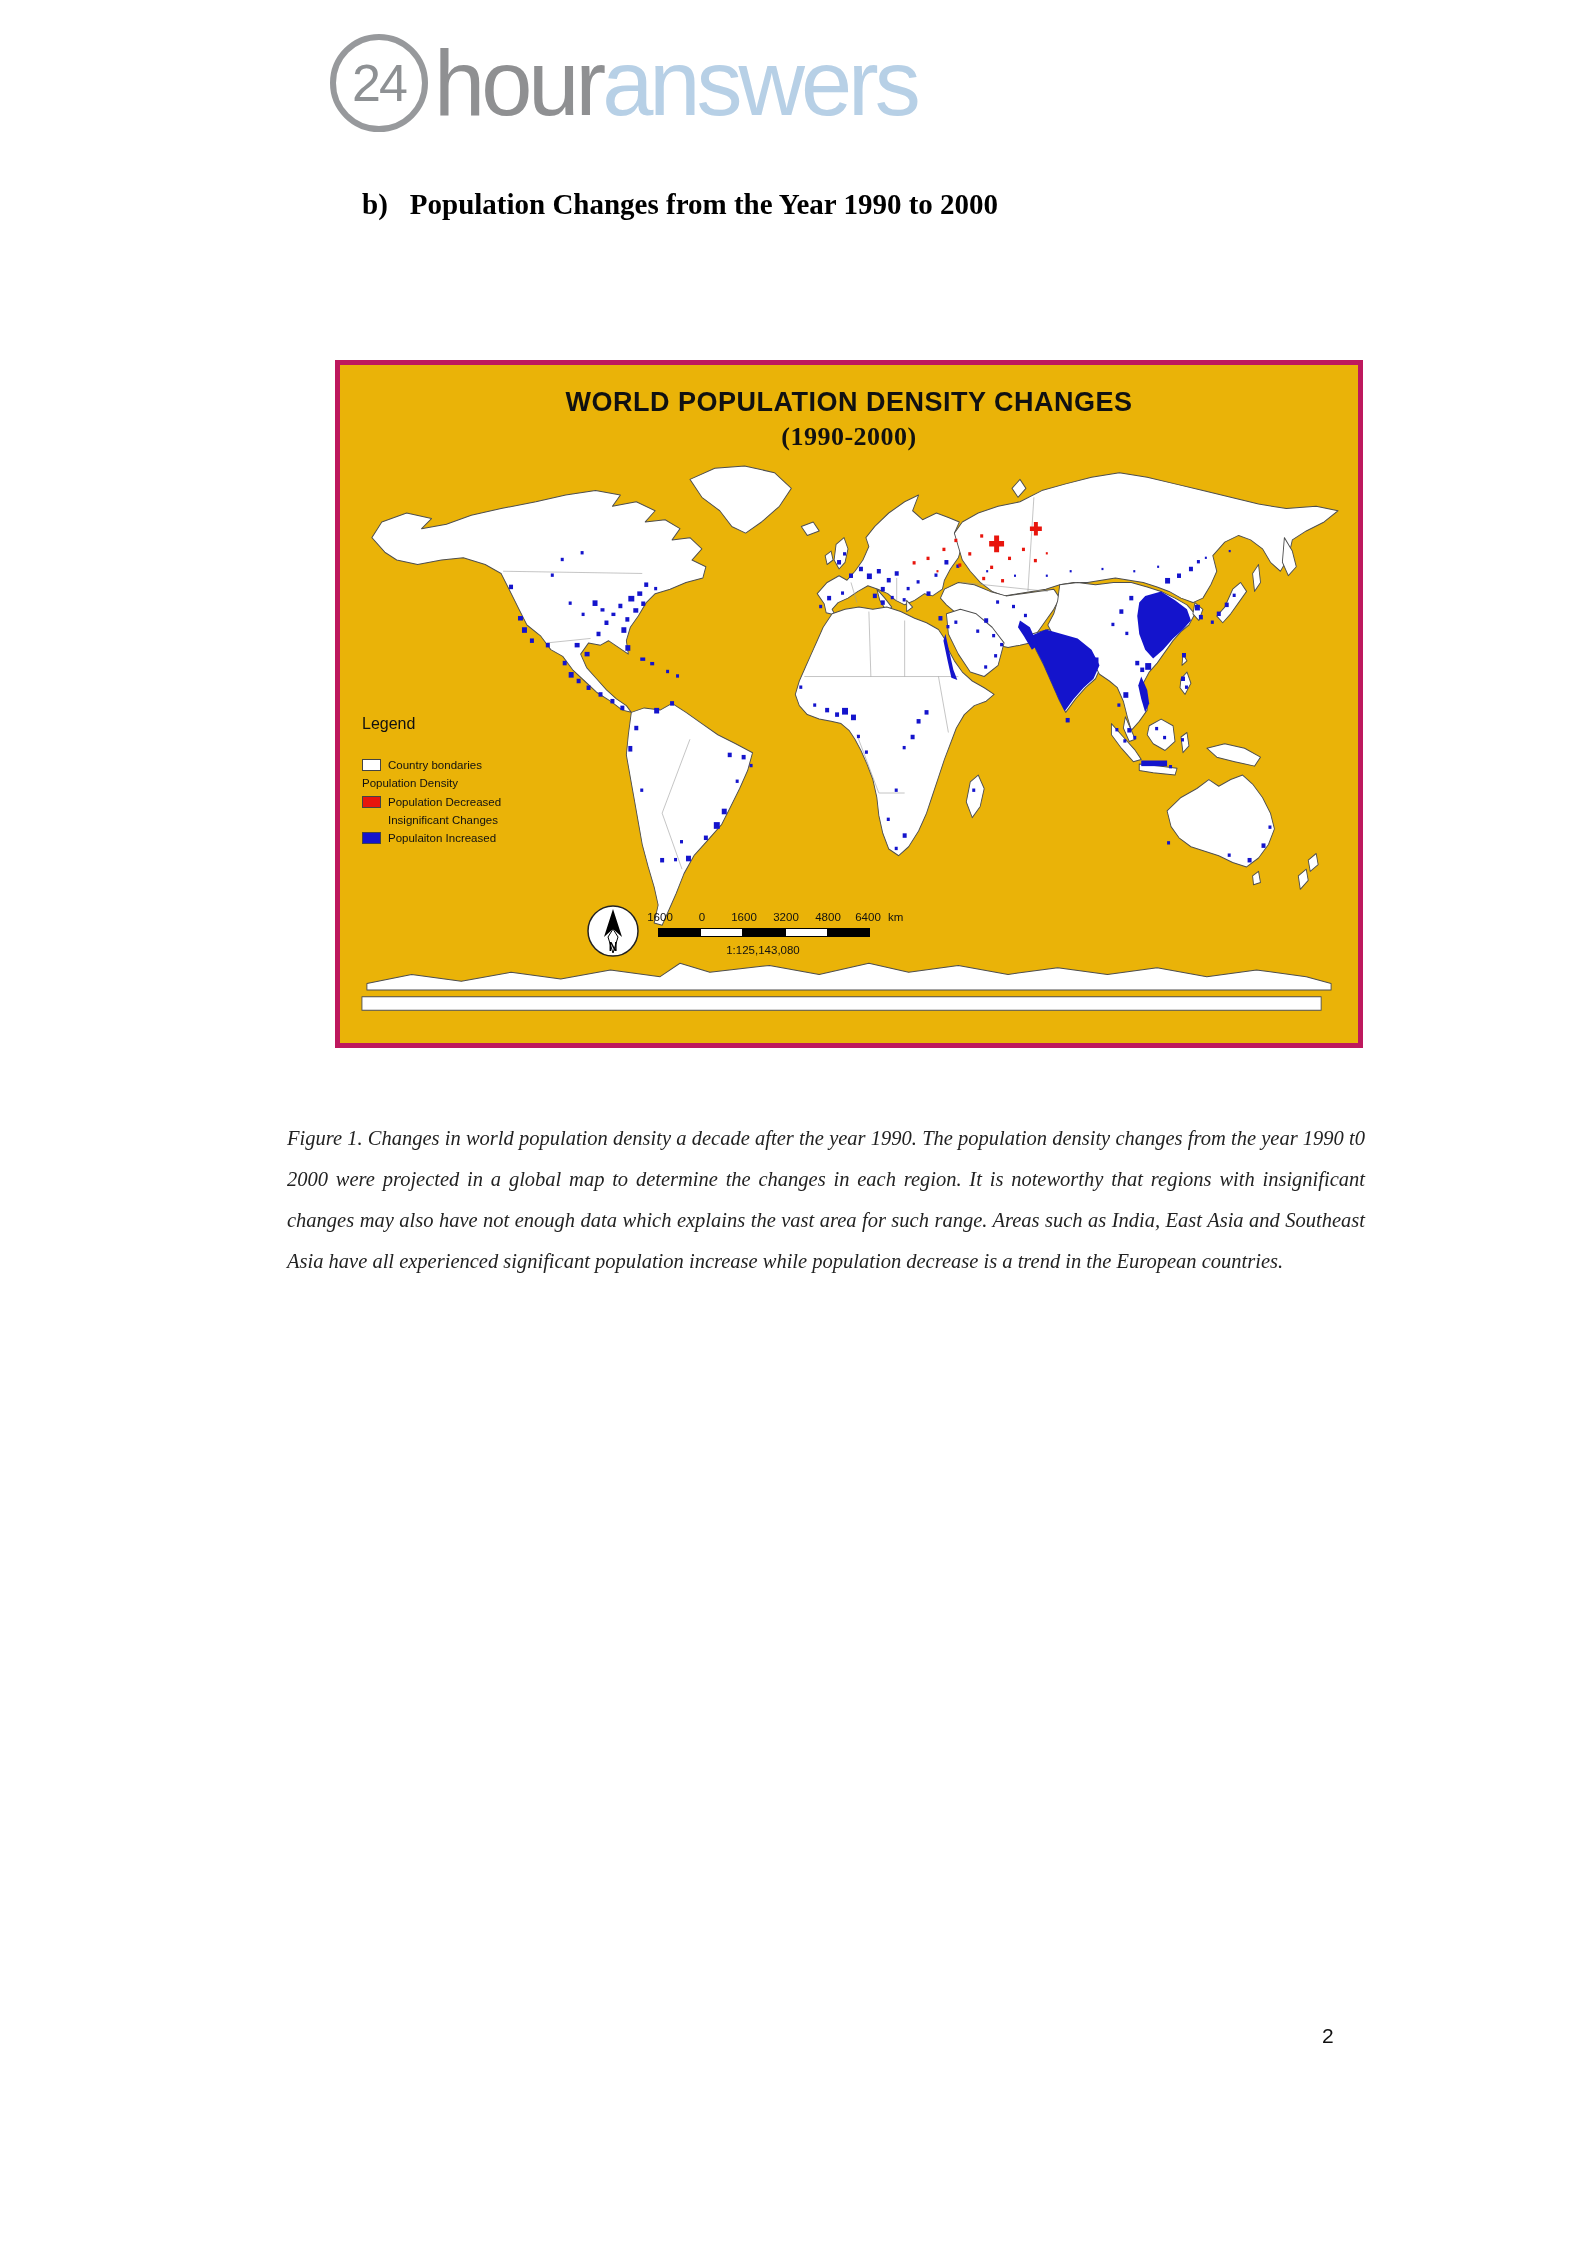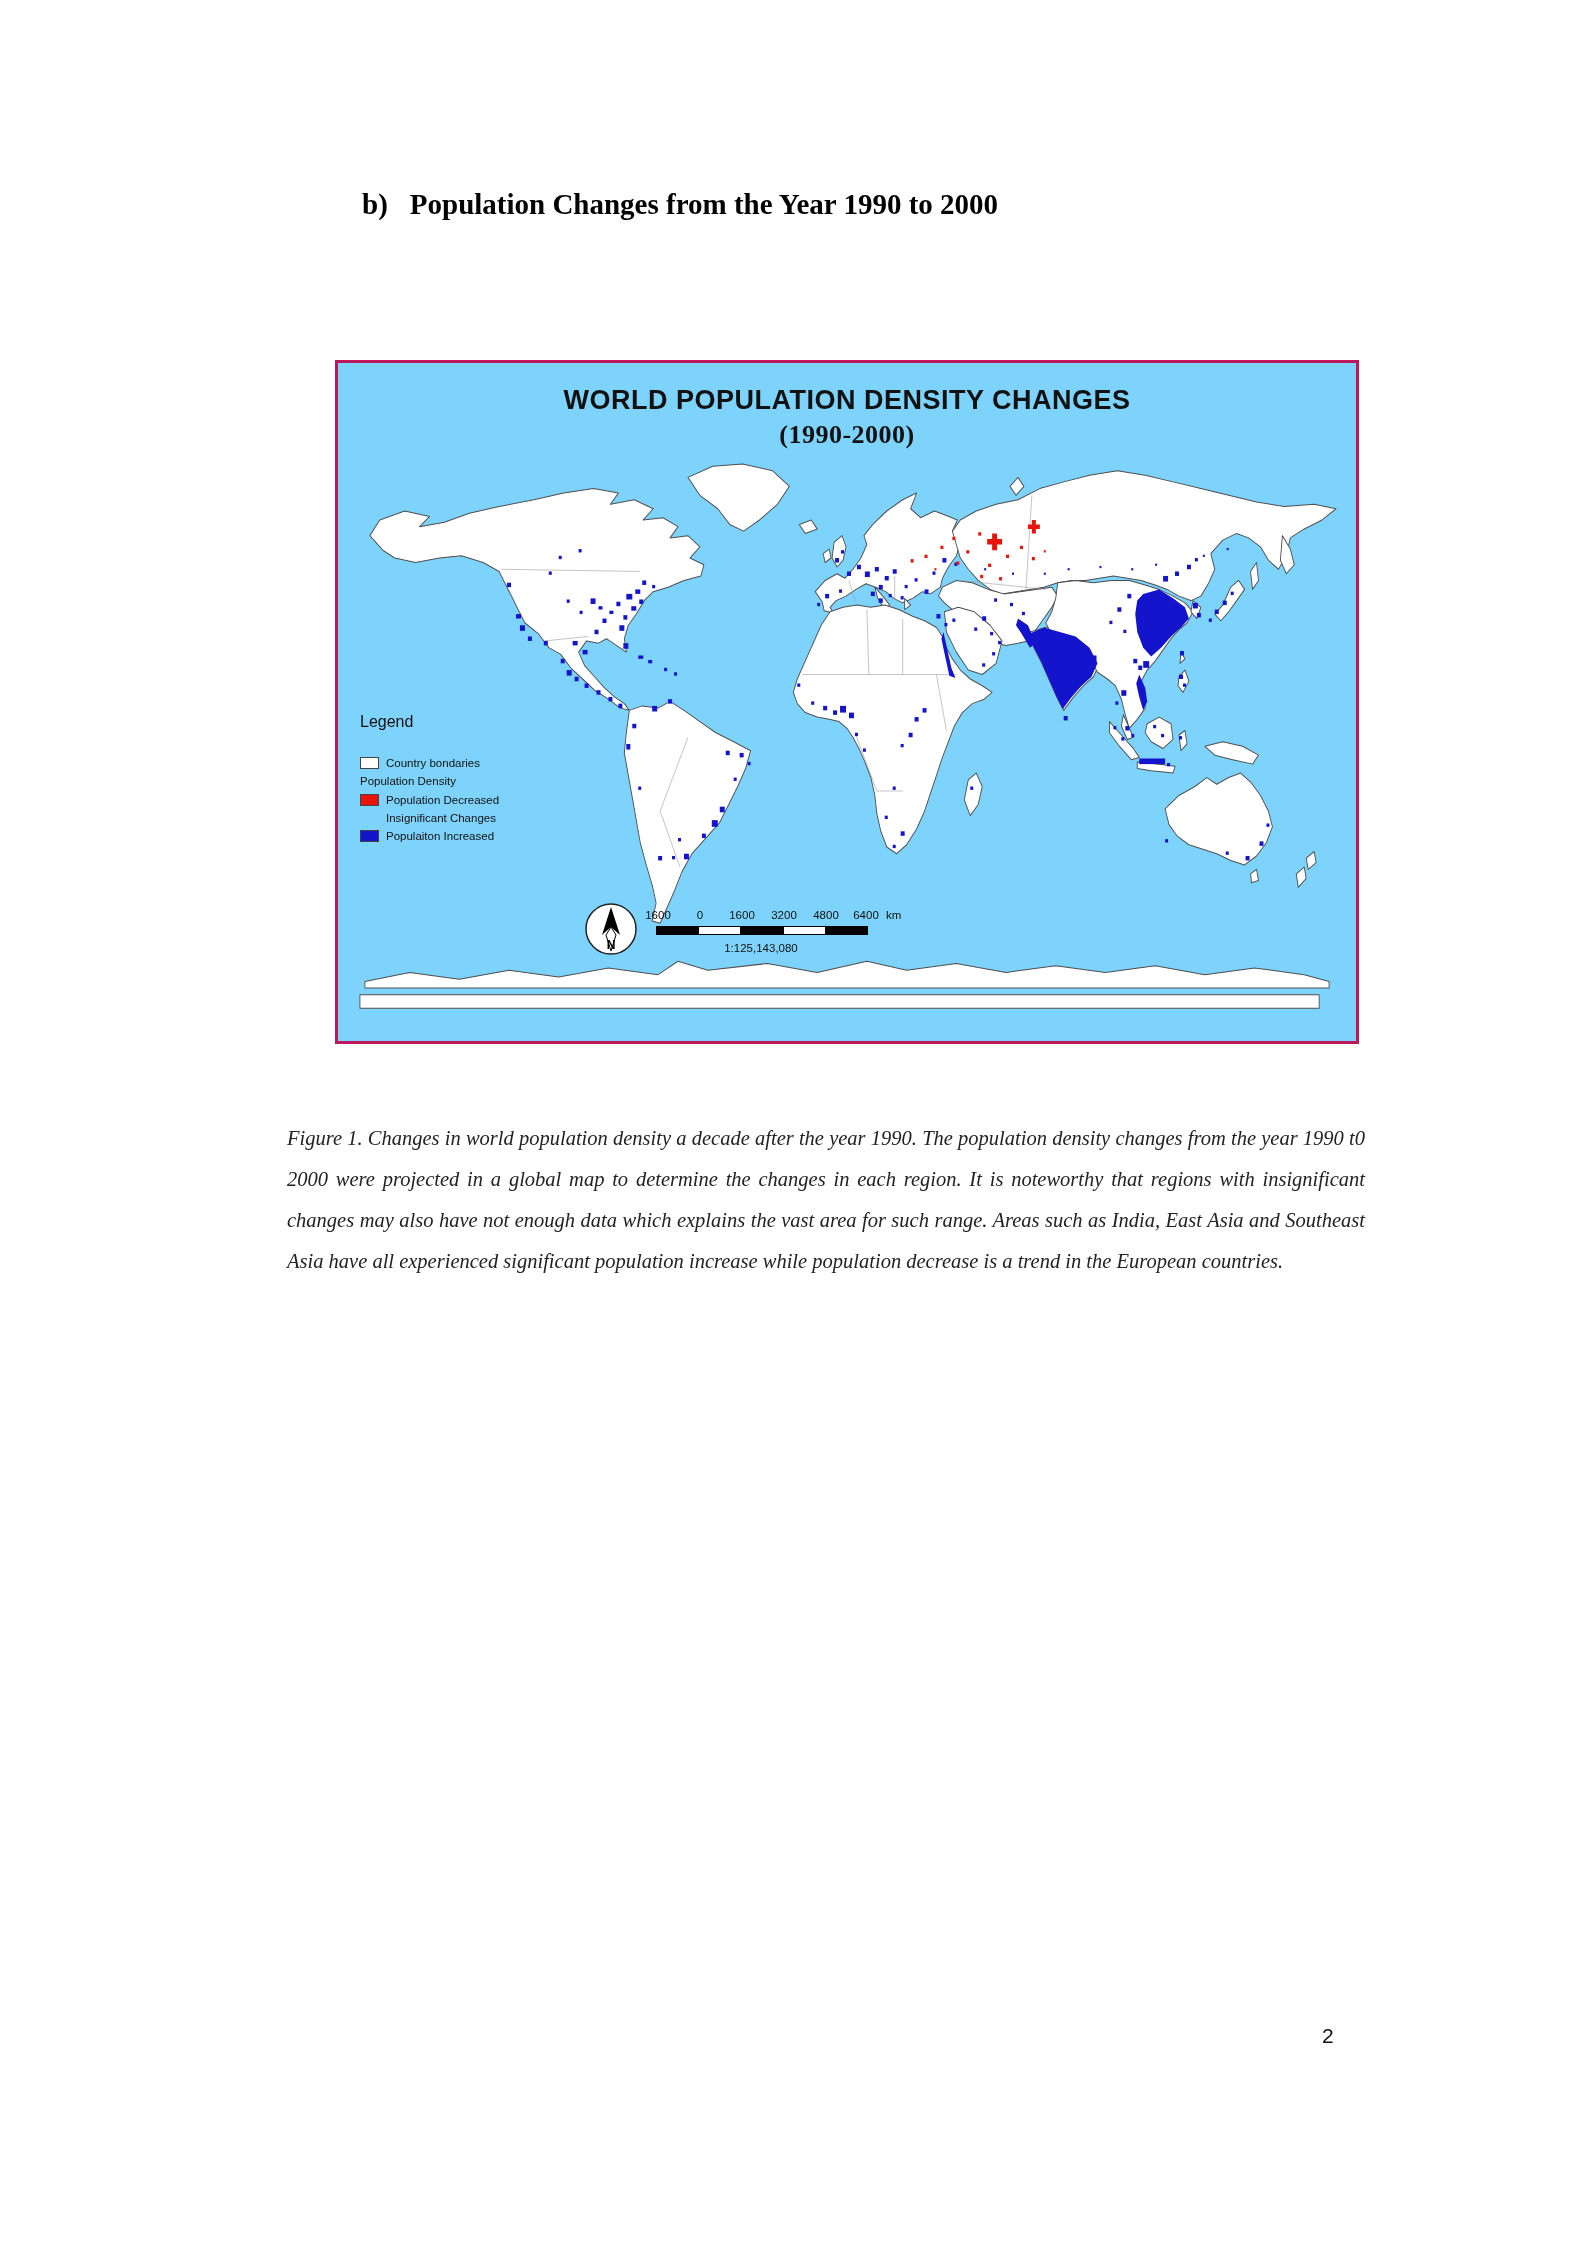--- a/index.html
+++ b/index.html
@@ -22,21 +22,21 @@
   .logo-word .w2{color:#b7d0e6;}
   
   .heading{
     position:absolute;left:362px;top:188px;
     font-family:"Liberation Serif",serif;font-weight:bold;font-size:29px;color:#000;
   }
   .heading .hlabel{margin-right:22px;}
   
   .figure{
     position:absolute;left:335px;top:360px;width:1018px;height:678px;
-    border:3px solid #be185d;background:#7dd3fc;
+    border:5px solid #be185d;background:#eab308;
   }
   .map-title{
     position:absolute;left:0;top:22px;width:100%;text-align:center;
     font-weight:bold;font-size:27px;color:#111;letter-spacing:.5px;
   }
   .map-title .t2{font-size:26px;margin-top:4px;font-family:Liberation Serif, serif;}
   .map-svg{position:absolute;left:12px;top:92px;width:994px;height:560px;}
   .land{fill:#ffffff;stroke:#4d4d4d;stroke-width:0.9;stroke-linejoin:round;}
   .border{fill:none;stroke:#9a9a9a;stroke-width:0.55;}
   .inc{fill:var(--col-inc,#1414cc);}
@@ -74,20 +74,28 @@
     line-height:41px;color:#222;text-align:justify;
   }
   
   .pagenum{position:absolute;left:1322px;top:2024px;font-size:21px;color:#111;}
 </style>
 </head>
 <body>
 
 <div class="page">
 
+  <div class="logo">
+    <div class="logo-circle">
+      <span>24</span>
+    </div>
+    <div class="logo-word">
+      <span class="w1">hour</span><span class="w2">answers</span>
+    </div>
+  </div>
 
   <div class="heading">
     <span class="hlabel">b)</span><span>Population Changes from the Year 1990 to 2000</span>
   </div>
 
   <div class="figure">
 
     <div class="map-title">
       <div class="t1">WORLD POPULATION DENSITY CHANGES</div>
       <div class="t2">(1990-2000)</div>

